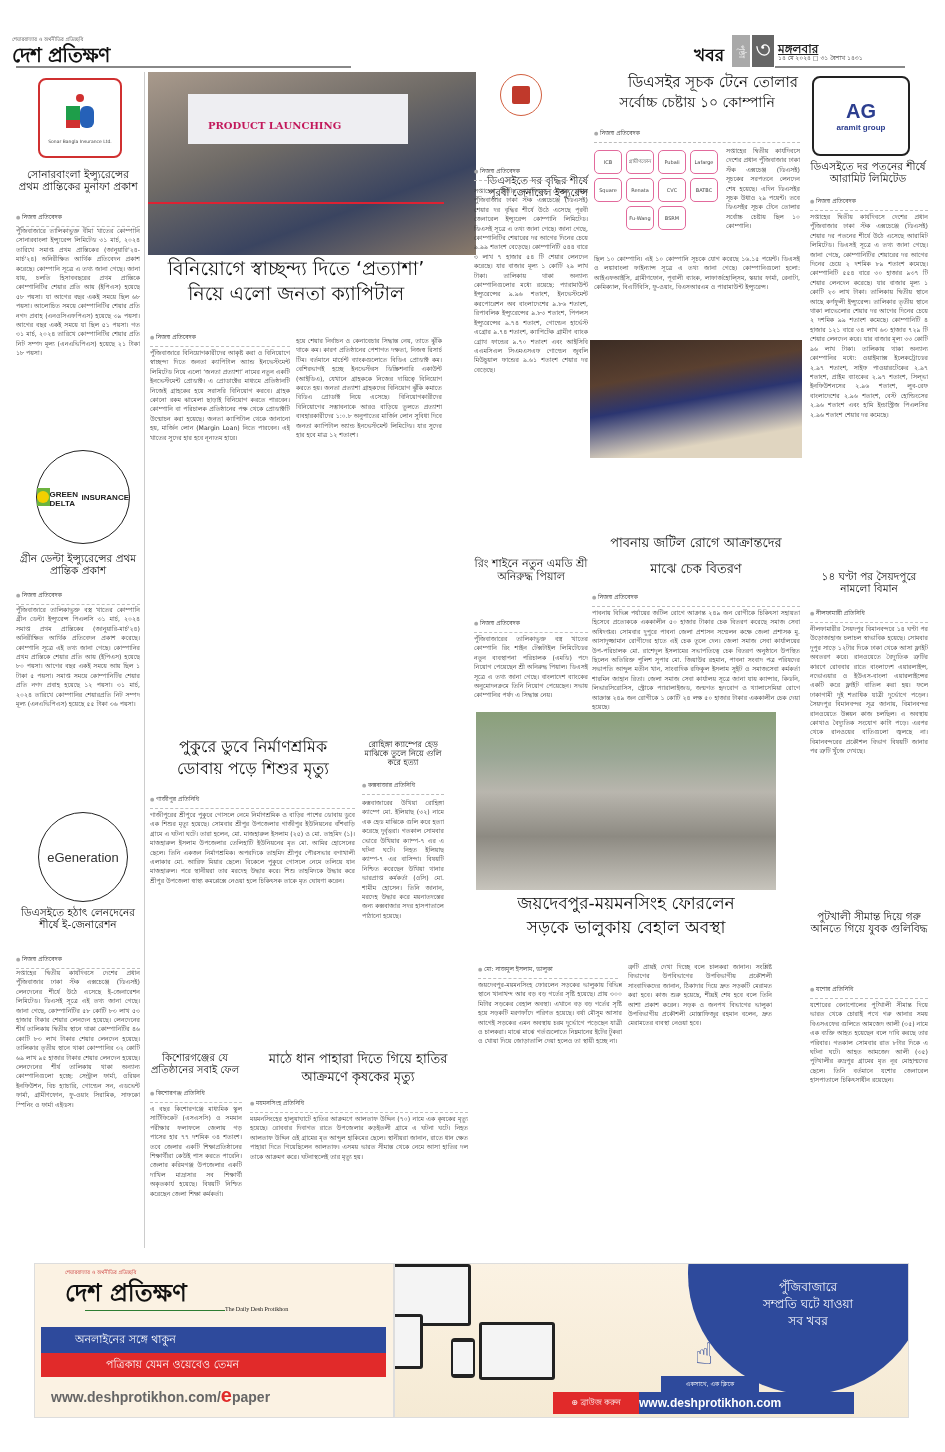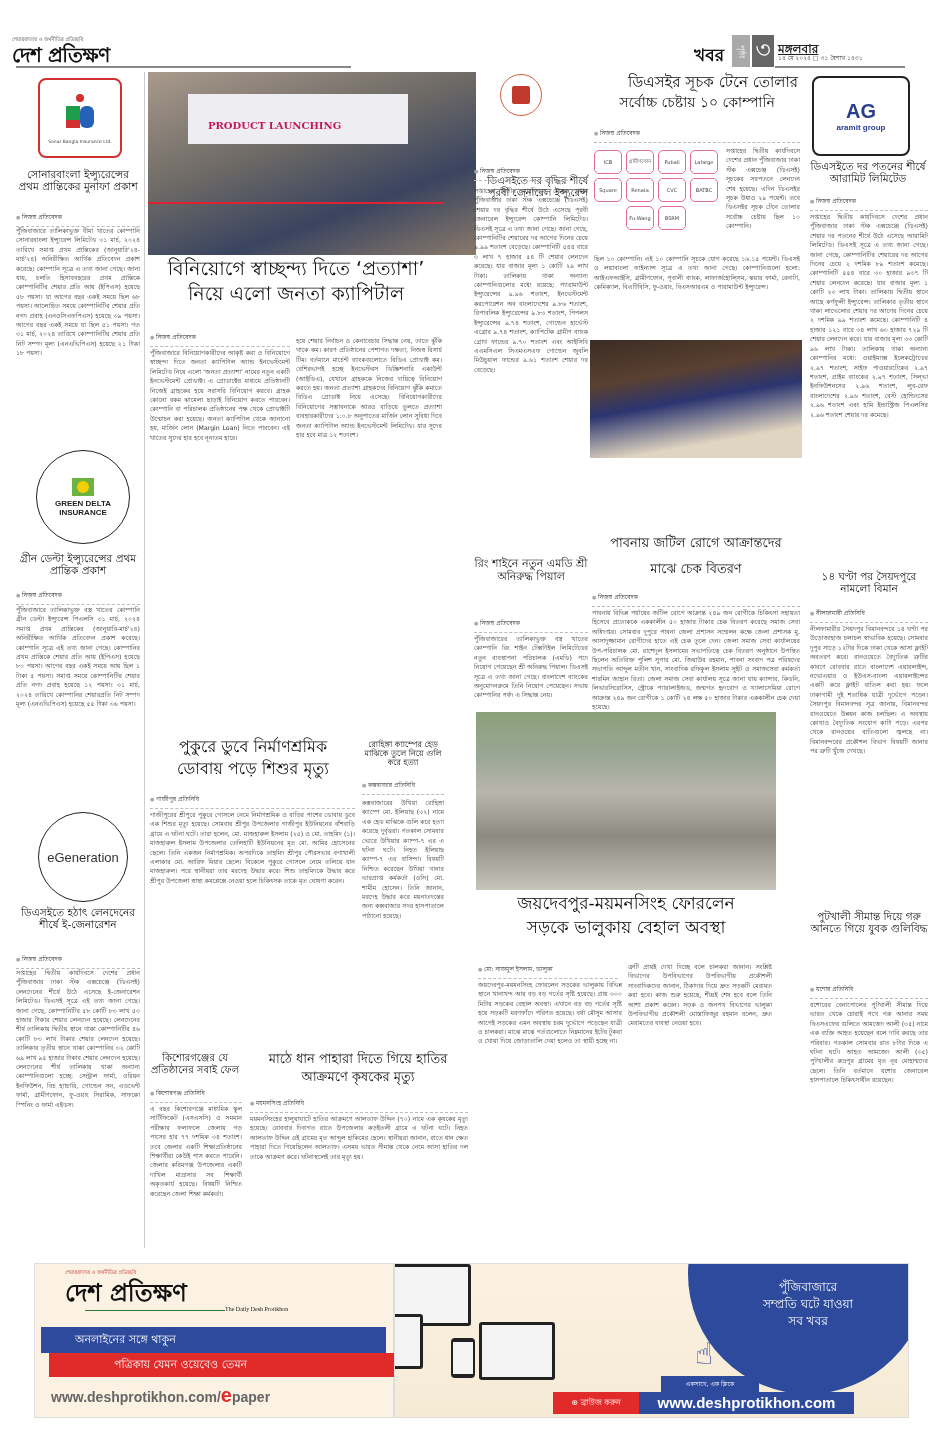--- a/index.html
+++ b/index.html
@@ -13,32 +13,32 @@
   .page-num { background: #666; color: #fff; font-size: 24px; display:flex; align-items:center; justify-content:center; }
   .date-day { font-size: 12px; font-weight: bold; text-decoration: underline; }
   .date-line { font-size: 6px; color: #333; }
   .col { position: absolute; font-size: 6.2px; line-height: 9.4px; color: #333; text-align: justify; overflow: hidden; }
   .headline { position: absolute; font-family: "DejaVu Sans", sans-serif; color: #111; text-align: center; line-height: 1.15; }
   .byline { position: absolute; font-size: 6px; color: #333; border-bottom: 1px dashed #bbb; padding-bottom: 3px; }
   .byline::before { content: "● "; color: #aaa; font-size: 5px; }
   .photo { position: absolute; background: linear-gradient(160deg, #a99a8c, #6e6a66 40%, #3a4460 70%, #8a7a6a); }
   .vrule { position: absolute; width: 1px; background: #ccc; }
   .logo-box { position: absolute; border: 2px solid #d03030; border-radius: 8px; background: #fff; display:flex; flex-direction:column; align-items:center; justify-content:center; }
-  .circle-logo { position: absolute; border: 1.5px solid #222; border-radius: 50%; background: #fff; display:flex; flex-direction:column; align-items:center; justify-content:center; }
+  .circle-logo { position: absolute; border: 1.5px solid #222; border-radius: 50%; background: #fff; display:flex; flex-direction:row; align-items:center; justify-content:center; }
   .grid-logos { position:absolute; display:grid; grid-template-columns: repeat(4, 28px); gap: 4px; }
   .grid-logos div { width: 28px; height: 24px; border: 1.5px solid #e26a9c; border-radius: 5px; background:#fff; display:flex; align-items:center; justify-content:center; font-size: 5px; color:#444; }
   .ad-left { position: absolute; left: 34px; top: 1263px; width: 360px; height: 155px; background: #fbf2e3; border: 1px solid #ddd; }
   .ad-right { position: absolute; left: 394px; top: 1263px; width: 515px; height: 155px; background: linear-gradient(#fbf2e3, #f5ead4); border: 1px solid #ddd; overflow:hidden; }
   .blue-band { position:absolute; left:6px; top:63px; width:345px; height:26px; background:#2e4a9c; color:#fff; font-size:11px; padding-left:34px; line-height:26px; }
-  .red-band { position:absolute; left:14px; top:89px; width:345px; height:24px; background:#e12a2a; color:#fff; font-size:11px; padding-left:65px; line-height:24px; }
+  .red-band { position:absolute; left:6px; top:89px; width:345px; height:24px; background:#e12a2a; color:#fff; font-size:11px; padding-left:65px; line-height:24px; }
   .url-left { position:absolute; left:16px; top:120px; font-size:14px; font-weight:bold; color:#666; font-family:"Liberation Sans", sans-serif; }
   .url-left .e { color:#e12a2a; font-size:20px; }
   .blue-circle { position:absolute; right:-20px; top:-110px; width:240px; height:240px; border-radius:50%; background:#2e4a9c; color:#fff; text-align:center; }
   .blue-circle-text { position:absolute; left: 40px; top: 125px; width: 160px; font-size:12px; line-height:17px; }
-  .url-right-bar { position:absolute; left:244px; top:128px; width:215px; height:22px; background:#2e4a9c; color:#fff; font-weight:bold; font-size:15px; line-height:22px; text-align:center; font-family:"Liberation Sans", sans-serif; }
+  .url-right-bar { position:absolute; left:244px; top:128px; width:215px; height:22px; background:#2e4a9c; color:#fff; font-weight:bold; font-size:12px; line-height:22px; font-family:"Liberation Sans", sans-serif; }
   .browse-btn { position:absolute; left:158px; top:128px; width:86px; height:22px; background:#e12a2a; color:#fff; font-size:8px; line-height:22px; text-align:center; }
   .tagline-tab { position:absolute; left:266px; top:112px; width:98px; height:16px; background:#2e4a9c; color:#fff; font-size:6px; line-height:16px; text-align:center; }
   .device { position:absolute; background:#222; border-radius:3px; }
   .screen { position:absolute; background:#f4f4f4; }
 </style>
 </head>
 <body>
 
 <div class="abs masthead-small" style="left:12px;top:36px;">শেয়ারবাজার ও অর্থনীতির প্রতিচ্ছবি</div>
 <div class="abs logo-text" style="left:12px;top:40px;">দেশ প্রতিক্ষণ</div>

